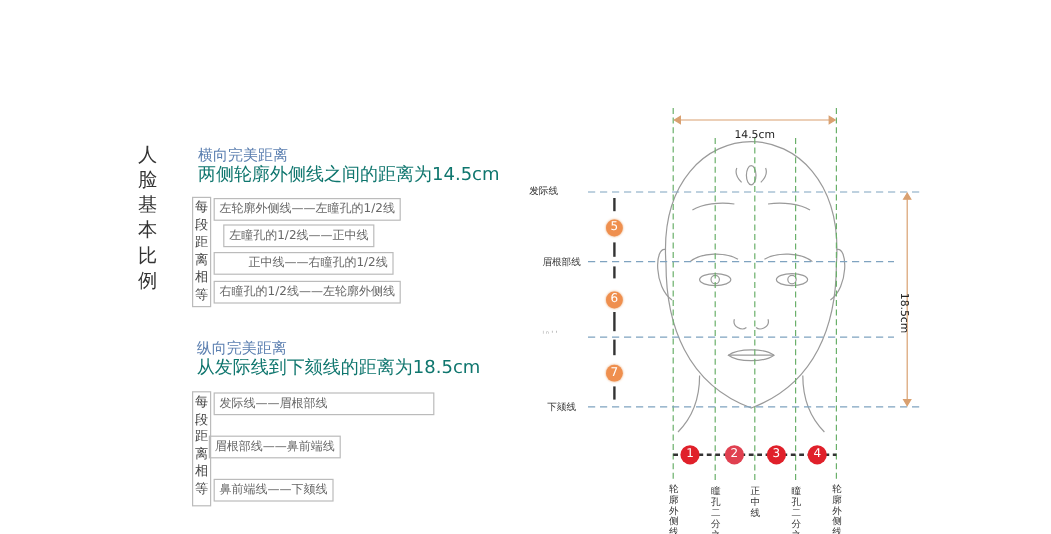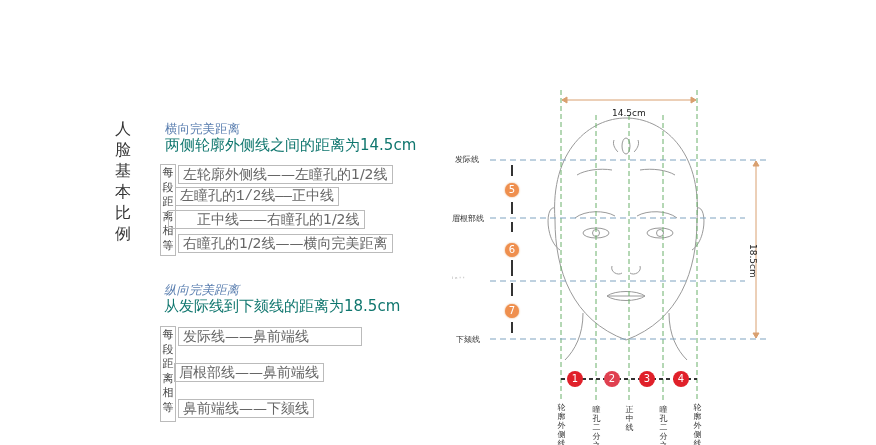--- a/index.html
+++ b/index.html
@@ -4,21 +4,21 @@
 <style>
   html, body { margin:0; padding:0; }
   body { width:876px; height:445px; background:#ffffff; position:relative; overflow:hidden; font-family:"DejaVu Sans", sans-serif; color:#333; }
   .abs { position:absolute; }
   .vtitle { left:113px; top:118px; width:20px; font-size:16px; line-height:21px; color:#333; text-align:center; }
   .vtitle span { display:block; }
   .sec-title { font-size:12.5px; color:#5b7fb0;text-align:center; }
   .sec-desc { font-size:15px; color:#0f766e; }
   .side-box { border:1px solid #bbb; width:14px; font-size:11px; line-height:14.5px; color:#444; text-align:center; padding:1px 0; }
   .side-box span { display:block; }
-  .item-box { border:1px solid #bbb; font-size:14px; color:#666; padding:1px 4px; height:15px; line-height:15px; white-space:nowrap; }
+  .item-box { border:1px solid #bbb; font-size:10px; color:#666; padding:1px 4px; height:15px; line-height:15px; white-space:nowrap; }
   .line-label { font-size:8px; color:#333; }
   .vert-label { font-size:8px; color:#333; width:9px; line-height:9px; text-align:center; }
   .vert-label span { display:block; }
   .badge-o { width:14px; height:14px; border-radius:50%; background:#ef8f4e; color:#fff; font-size:10px; line-height:14px; text-align:center; box-shadow:0 0 2px #e59a5e; }
   .badge-r { width:16px; height:16px; border-radius:50%; background:#e0202a; color:#fff; font-size:10px; line-height:16px; text-align:center; }
 </style>
 </head>
 <body>
 
 <div class="abs vtitle">
@@ -35,36 +35,36 @@
 
 <div class="abs side-box" style="left:160px;top:164px;height:88px;">
   <span>每</span>
   <span>段</span>
   <span>距</span>
   <span>离</span>
   <span>相</span>
   <span>等</span>
 </div>
 <div class="abs item-box" style="left:178px;top:165px;">左轮廓外侧线——左瞳孔的1/2线</div>
-<div class="abs item-box" style="left:175px;top:187px;font-family:Liberation Mono, monospace;">左瞳孔的1/2线——正中线</div>
-<div class="abs item-box" style="left:168px;top:210px;padding-left:28px;">正中线——右瞳孔的1/2线</div>
-<div class="abs item-box" style="left:178px;top:234px;">右瞳孔的1/2线——横向完美距离</div>
+<div class="abs item-box" style="left:186px;top:187px;">左瞳孔的1/2线——正中线</div>
+<div class="abs item-box" style="left:178px;top:210px;padding-left:28px;">正中线——右瞳孔的1/2线</div>
+<div class="abs item-box" style="left:178px;top:234px;">右瞳孔的1/2线——左轮廓外侧线</div>
 
-<div class="abs sec-title" style="left:164px;top:282px;font-style:italic;">纵向完美距离</div>
+<div class="abs sec-title" style="left:164px;top:282px;">纵向完美距离</div>
 <div class="abs sec-desc" style="left:164px;top:297px;">从发际线到下颏线的距离为18.5cm</div>
 
 <div class="abs side-box" style="left:160px;top:326px;height:92px;">
   <span>每</span>
   <span>段</span>
   <span>距</span>
   <span>离</span>
   <span>相</span>
   <span>等</span>
 </div>
-<div class="abs item-box" style="left:178px;top:327px;width:174px;">发际线——鼻前端线</div>
+<div class="abs item-box" style="left:178px;top:327px;width:174px;">发际线——眉根部线</div>
 <div class="abs item-box" style="left:174px;top:363px;">眉根部线——鼻前端线</div>
 <div class="abs item-box" style="left:178px;top:399px;text-align:right;">鼻前端线——下颏线</div>
 
 <svg class="abs" style="left:0;top:0;" width="876" height="445">
 
   <g fill="none" stroke="#9a9a9a" stroke-width="1">
     <path d="M555,220 C550,150 590,118 626,118 C662,118 702,150 697,220 C697,270 680,320 626,340 C572,320 555,270 555,220 Z"></path>
     <path d="M555,208 C545,205 545,240 560,250"></path>
     <path d="M697,208 C707,205 707,240 692,250"></path>
     <path d="M583,313 C583,335 575,350 565,360"></path>
@@ -125,21 +125,21 @@
   </g>
 
   <g stroke="#333" stroke-width="2" stroke-dasharray="4,3">
     <line x1="561" y1="379" x2="697" y2="379"></line>
   </g>
 </svg>
 
 <div class="abs" style="left:612px;top:88px;font-size:9px;color:#222;margin-top:20px;">14.5cm</div>
 <div class="abs" style="left:758px;top:244px;font-size:9px;color:#222;transform:rotate(90deg);transform-origin:left top;">18.5cm</div>
 
-<div class="abs line-label" style="left:455px;top:154px;">发际线</div>
+<div class="abs line-label" style="left:441px;top:154px;">发际线</div>
 <div class="abs line-label" style="left:452px;top:213px;">眉根部线</div>
 <div class="abs line-label" style="left:452px;top:275px;color:#999;font-size:6px;">ᴵ ⁿ ' '</div>
 <div class="abs line-label" style="left:456px;top:334px;">下颏线</div>
 
 <div class="abs badge-o" style="left:505px;top:183px;">5</div>
 <div class="abs badge-o" style="left:505px;top:243px;">6</div>
 <div class="abs badge-o" style="left:505px;top:304px;">7</div>
 
 <div class="abs badge-r" style="left:567px;top:371px;">1</div>
 <div class="abs badge-r" style="left:604px;top:371px;background:#e04050;">2</div>

